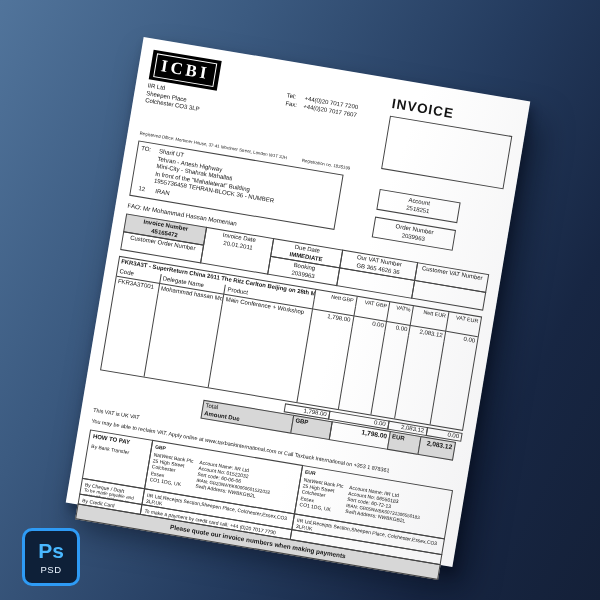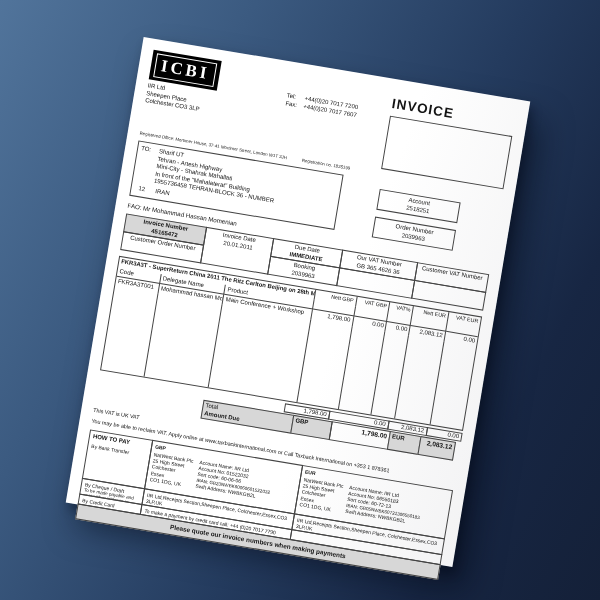--- a/index.html
+++ b/index.html
@@ -331,15 +331,19 @@
         </div>
         <div class="pc r2">IIR Ltd,Receipts Section,Sheepen Place, Colchester,Essex,CO3 3LP,UK</div>
         <div class="pc r3"></div>
       </div>
     </div>
     <div class="quote">Please quote our invoice numbers when making payments</div>
 
   </div>
 
   <div class="wm">
+    <div class="badge">
+      <span class="ps">Ps</span>
+      <span class="psd">PSD</span>
+    </div>
   </div>
 
 </div>
 
 </body></html>

